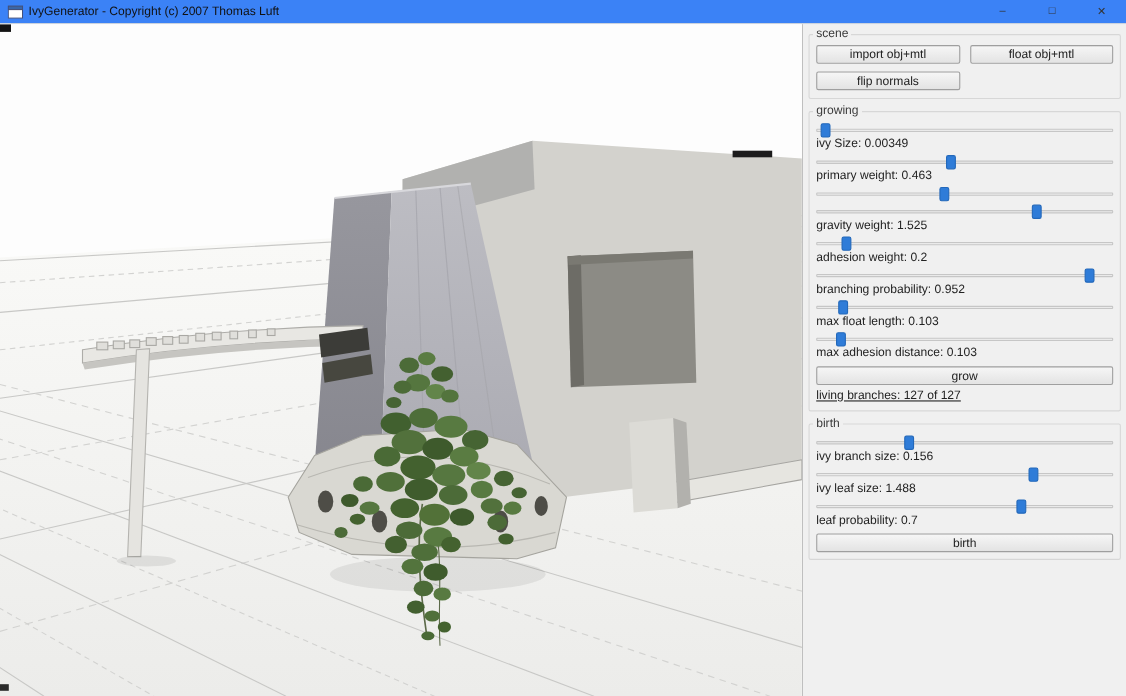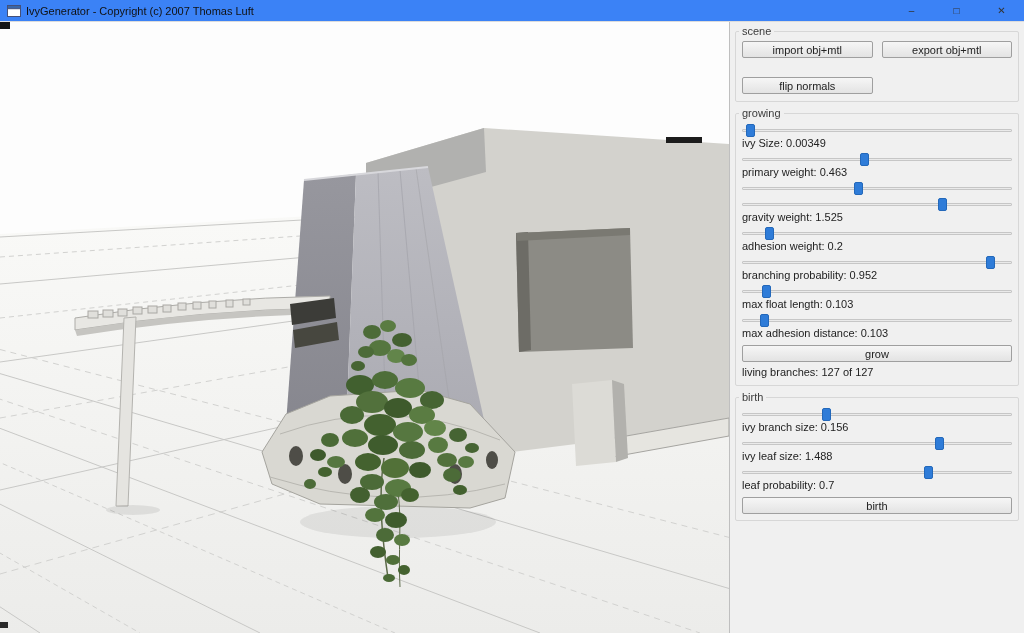--- a/index.html
+++ b/index.html
@@ -36,21 +36,21 @@
     padding: 3px 5px;
   }
   .group {
     border: 1px solid #d7d7d7;
     border-radius: 2px;
     margin-bottom: 5px;
     padding: 2px 6px 6px;
     background: #f0f0f0;
   }
   .group legend { font-size: 11px; color: #3a3a3a; padding: 0 3px; margin-left: -3px; }
-  .btn-row { display: flex; gap: 9px; margin: 2px 0 19px; }
+  .btn-row { display: flex; gap: 9px; margin: 2px 0 7px; }
   .btn-row .half { flex: 1; }
   .btn-row2 { display: flex; margin: 0 0 1px; }
   .btn-row2 .half { width: calc(50% - 4.5px); }
   button {
     font-family: inherit; font-size: 11px;
     height: 17px;
     background: linear-gradient(#f6f6f6, #e3e3e3);
     border: 1px solid #9f9f9f;
     border-radius: 2px;
     color: #222;
@@ -60,21 +60,21 @@
   .slider { position: relative; height: 13px; margin-top: 3px; }
   .slider-track {
     position: absolute; left: 0; right: 0; top: 5px; height: 3px;
     background: #eaeaea; border: 1px solid #c6c6c6; border-radius: 1px;
   }
   .slider-handle {
     position: absolute; top: 0; width: 9px; height: 13px;
     background: #2f7cd8; border: 1px solid #2368ba; border-radius: 2px;
   }
   .param-label { height: 13px; line-height: 13px; color: #222; margin-bottom: 1px; }
-  .status { height: 13px; line-height: 13px; margin-top: 4px; }
+  .status { height: 13px; line-height: 13px; margin-top: 4px; text-decoration: underline; }
 </style>
 </head>
 <body>
 
 <div class="window">
   <div class="titlebar">
     <span class="app-icon">
       <svg width="14" height="12" viewBox="0 0 14 12">
         <rect x="0.5" y="0.5" width="13" height="11" fill="#ffffff" stroke="#44507a"></rect>
         <rect x="0.5" y="0.5" width="13" height="3.2" fill="#3a66a8" stroke="#44507a"></rect>
@@ -248,21 +248,21 @@
         <rect x="0" y="600" width="8" height="6" fill="#2a2a2a"></rect>
       </svg>
     </div>
 
     <div class="panel">
 
       <fieldset class="group">
         <legend>scene</legend>
         <div class="btn-row">
           <button type="button" class="half">import obj+mtl</button>
-          <button type="button" class="half">export obj+mtl</button>
+          <button type="button" class="half">float obj+mtl</button>
         </div>
         <div class="btn-row2">
           <button type="button" class="half">flip normals</button>
         </div>
       </fieldset>
 
       <fieldset class="group">
         <legend>growing</legend>
 
         <div class="slider">

